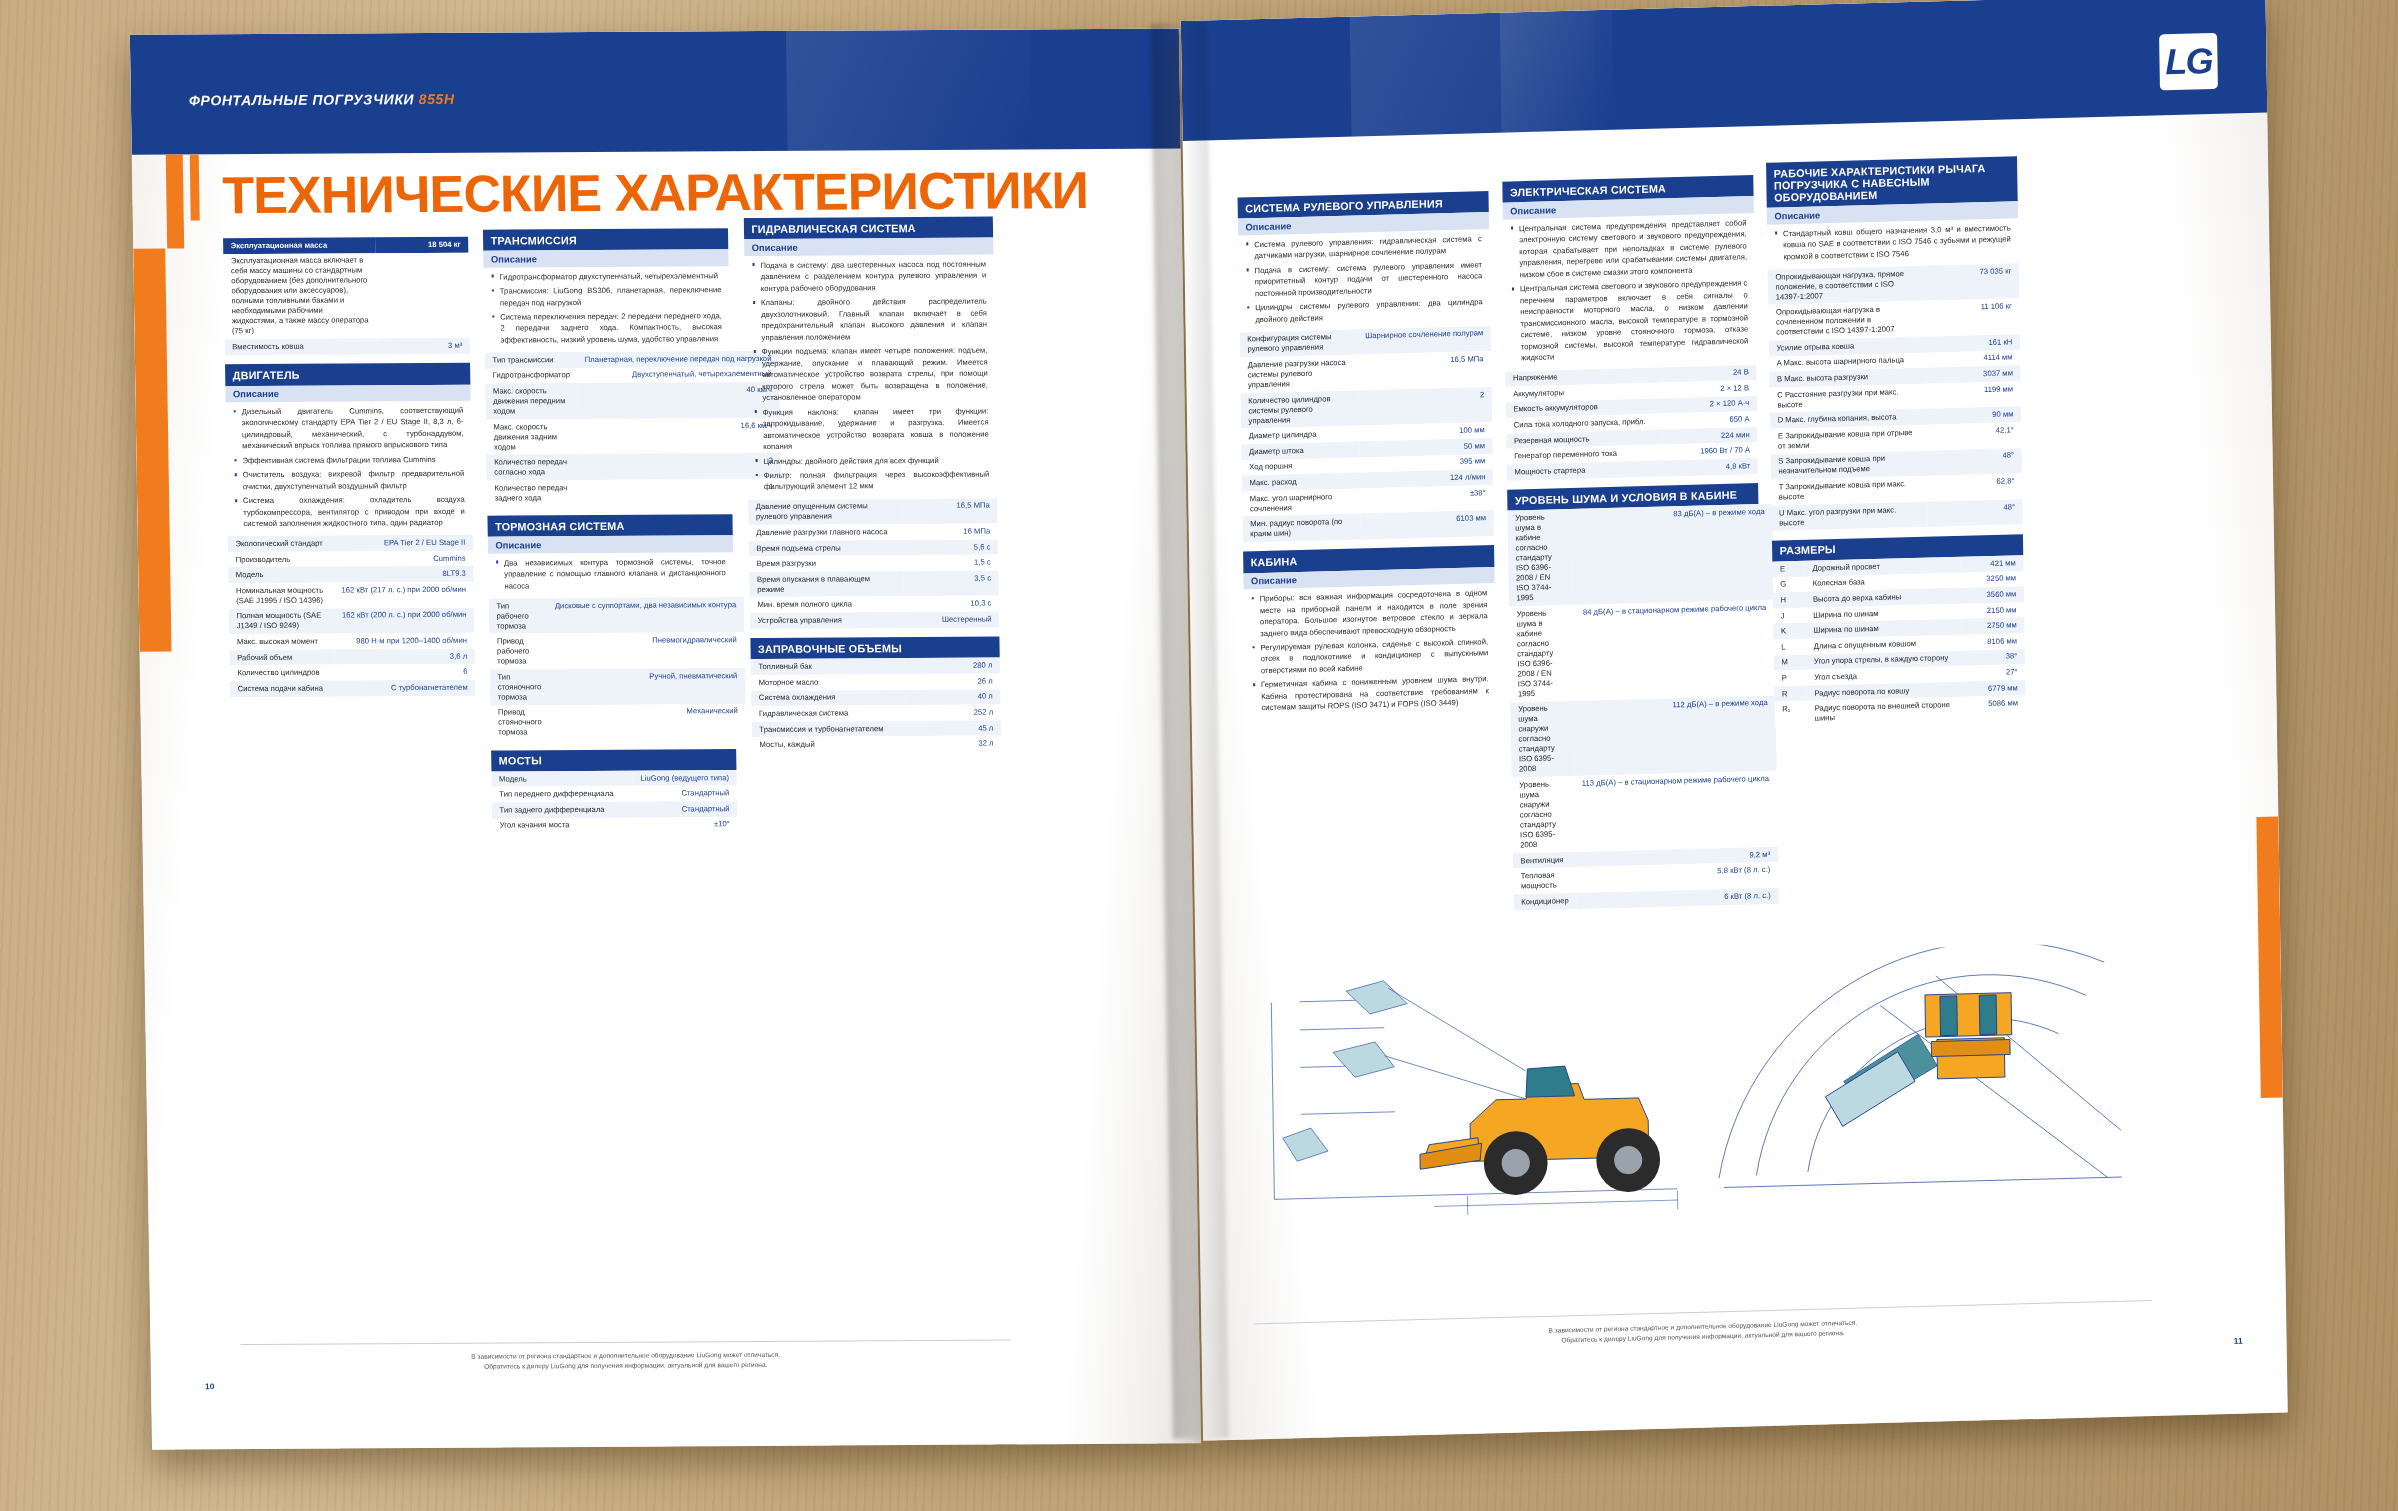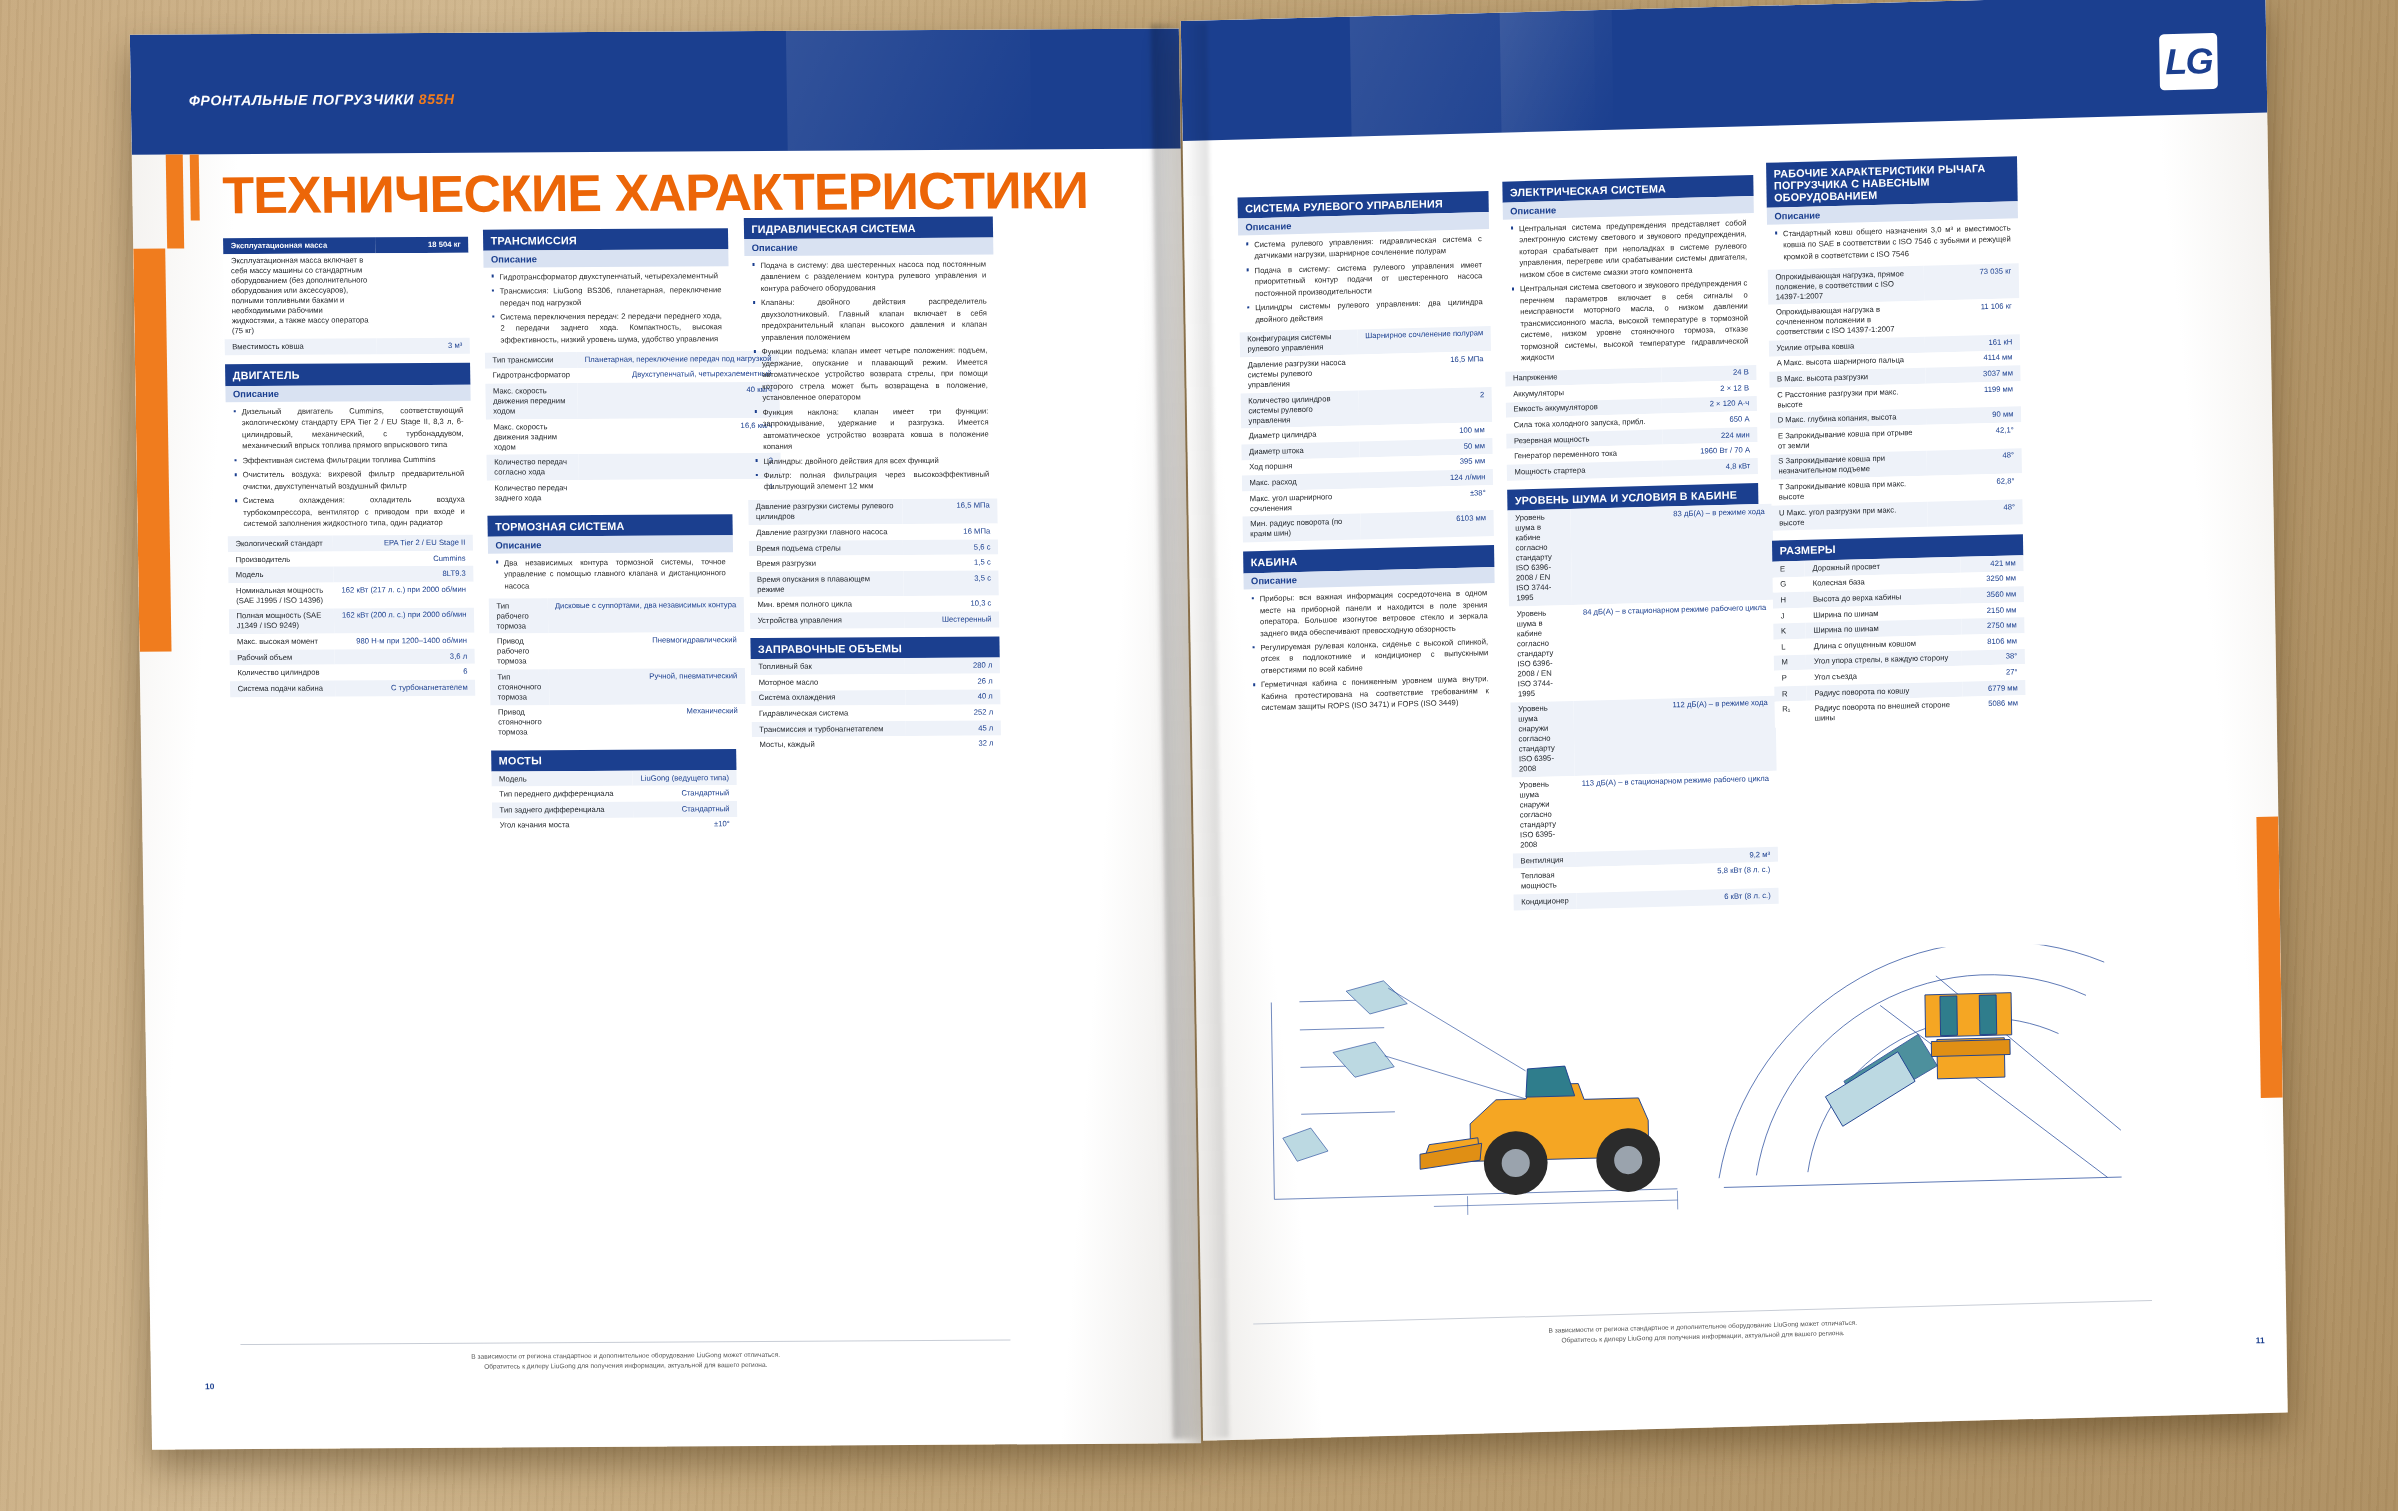--- a/index.html
+++ b/index.html
@@ -255,21 +255,21 @@
                 <div>Подача в систему: два шестеренных насоса под постоянным давлением с разделением контура рулевого управления и контура рабочего оборудования</div>
                 <div>Клапаны: двойного действия распределитель двухзолотниковый. Главный клапан включает в себя предохранительный клапан высокого давления и клапан управления положением</div>
                 <div>Функции подъема: клапан имеет четыре положения: подъем, удержание, опускание и плавающий режим. Имеется автоматическое устройство возврата стрелы, при помощи которого стрела может быть возвращена в положение, установленное оператором</div>
                 <div>Функция наклона: клапан имеет три функции: запрокидывание, удержание и разгрузка. Имеется автоматическое устройство возврата ковша в положение копания</div>
                 <div>Цилиндры: двойного действия для всех функций</div>
                 <div>Фильтр: полная фильтрация через высокоэффективный фильтрующий элемент 12 мкм</div>
               </div>
             <table class="rows">
                 <tbody id="L3-hy-r">
                   <tr>
-                    <td class="k">Давление разгрузки системы рулевого цилиндров</td>
+                    <td class="k">Давление опущенным системы рулевого управления</td>
                     <td class="v">16,5 МПа</td>
                   </tr>
                   <tr>
                     <td class="k">Давление разгрузки главного насоса</td>
                     <td class="v">16 МПа</td>
                   </tr>
                   <tr>
                     <td class="k">Время подъема стрелы</td>
                     <td class="v">5,6 с</td>
                   </tr>
@@ -645,20 +645,20 @@
               <path d="M130 156 L208 110 L226 142 L148 188 Z" fill="#bcd9e2" stroke="#1b3f8f"></path>
             </g>
           </svg>
         </div>
 
         <div class="footline" style="left:52px;top:1304px;width:899px;"></div>
         <div class="foot" style="left:52px;top:1314px;width:899px;">
           <div>В зависимости от региона стандартное и дополнительное оборудование LiuGong может отличаться.</div>
           <div>Обратитесь к дилеру LiuGong для получения информации, актуальной для вашего региона.</div>
         </div>
-        <div class="pnum" style="right:22px;top:1342px;">11</div>
+        <div class="pnum" style="right:44px;top:1342px;">11</div>
       </div>
     </div>
 
     <div class="gutter"></div>
   </div>
 </div>
 
 
 </body></html>

